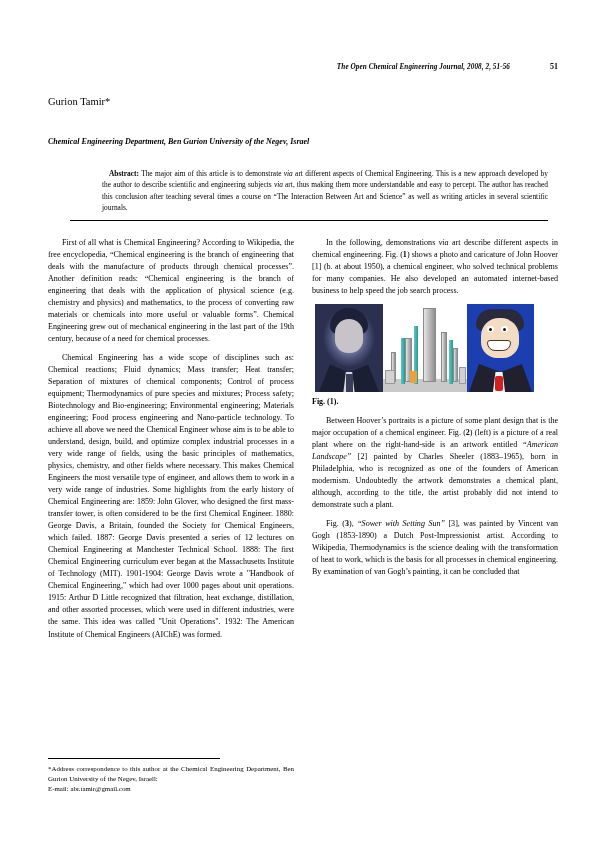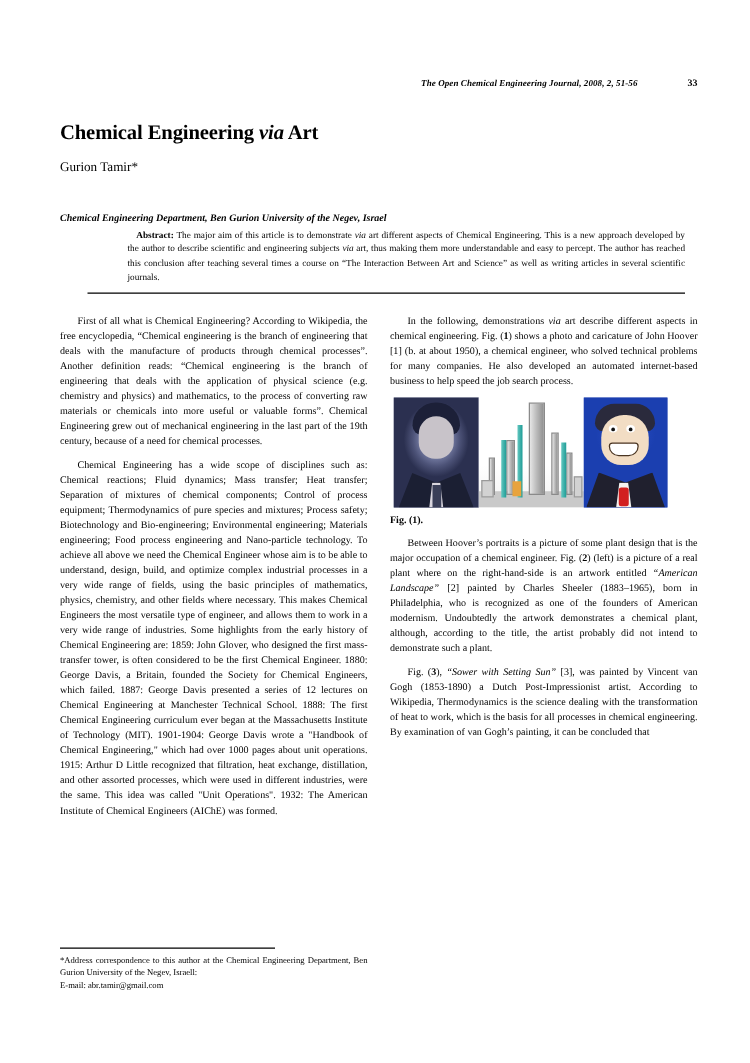--- a/index.html
+++ b/index.html
@@ -51,21 +51,21 @@
   }
   h1.doc-title .ital { font-style: italic; }
   .author {
     font-size: 10.5px;
     margin: 0 0 30px 0;
   }
   .affiliation {
     font-size: 8px;
     font-style: italic;
     font-weight: bold;
-    margin: 0 0 3px 0;
+    margin: 0 0 22px 0;
   }
 
   
   .abstract-wrap {
     margin: 0 10px 0 22px;
     padding-bottom: 7px;
   }
   .abstract {
     font-size: 7.4px;
     line-height: 1.52;
@@ -350,24 +350,23 @@
   .footer .issn { margin-right: 26px; }
 </style>
 </head>
 <body>
 
 <div class="page">
 
   <div class="runhead">
     <span class="rh-spacer"></span>
     <span class="rh-title">The Open Chemical Engineering Journal, 2008, 2, 51-56</span>
-    <span class="rh-page">33</span>
+    <span class="rh-page">51</span>
   </div>
 
-  <h1 class="doc-title"><span>Chemical Engineering </span><span class="ital">via</span><span> Art</span></h1>
 
   <div class="author">Gurion Tamir*</div>
 
   <div class="affiliation">Chemical Engineering Department, Ben Gurion University of the Negev, Israel</div>
 
   <div class="abstract-wrap">
     <div class="abstract"><span class="lbl">Abstract:</span><span> The major aim of this article is to demonstrate </span><span class="ital">via</span><span> art different aspects of Chemical Engineering. This is a new approach developed by the author to describe scientific and engineering subjects </span><span class="ital">via</span><span> art, thus making them more understandable and easy to percept. The author has reached this conclusion after teaching several times a course on “The Interaction Between Art and Science” as well as writing articles in several scientific journals.</span></div>
     <hr class="rule">
   </div>
 

